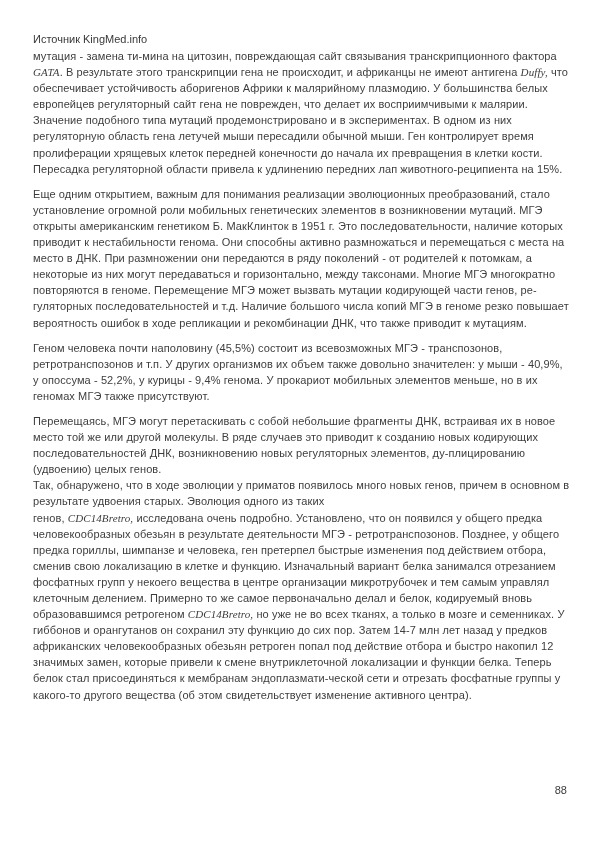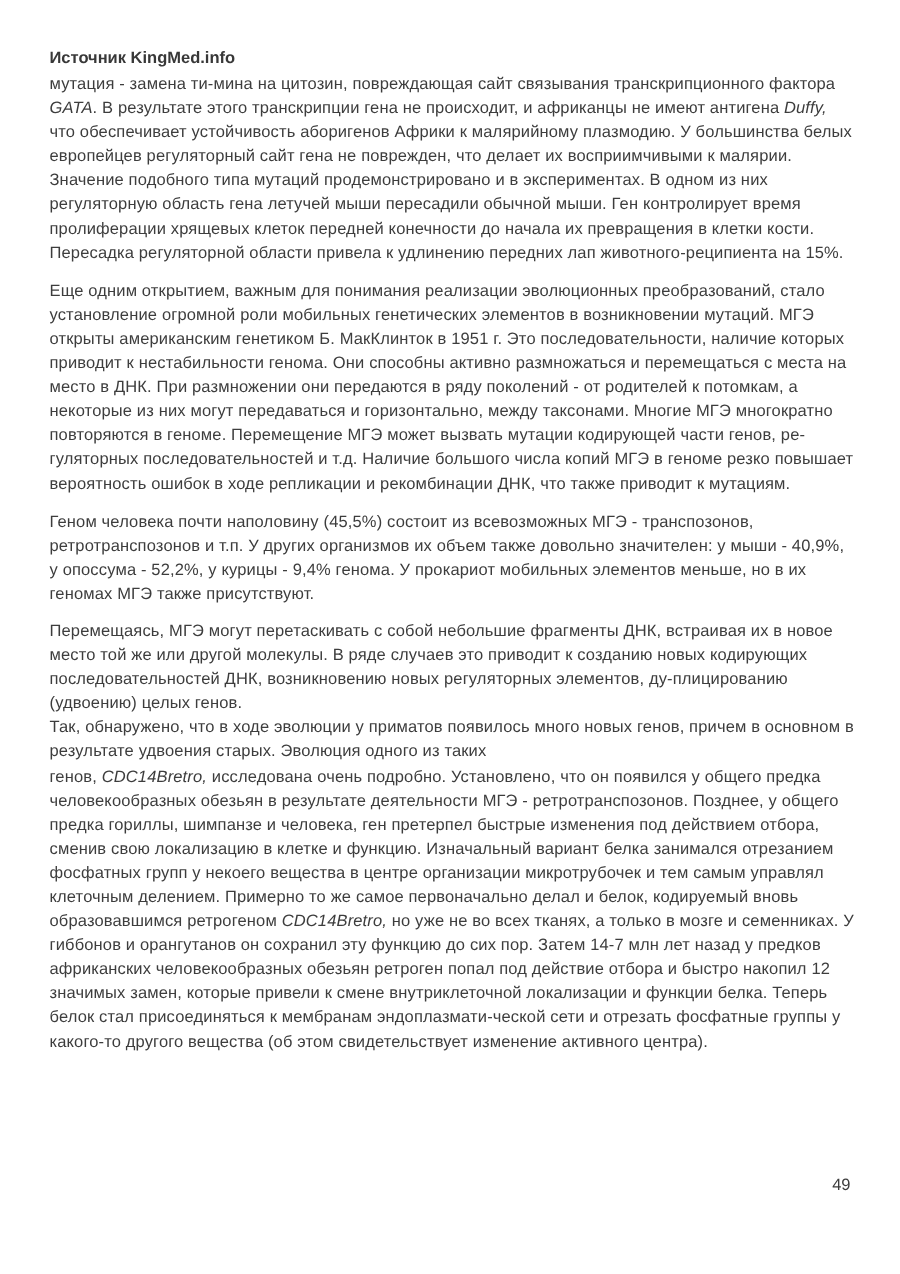--- a/index.html
+++ b/index.html
@@ -9,36 +9,36 @@
     width: 600px;
     height: 849px;
     background: #ffffff;
     font-family: "Liberation Sans", "DejaVu Sans", sans-serif;
     color: #3d3d3d;
     padding: 31px 30px 0 33px;
     overflow: hidden;
   }
   .source-label {
     font-size: 11px;
-    font-weight: 700;
+    font-weight: 400;
     color: #383838;
     line-height: 16px;
     margin-bottom: 1px;
   }
   .doc-body p {
     font-size: 11px;
     line-height: 16.1px;
     text-align: left;
     color: #3d3d3d;
     margin: 0 0 9px 0;
     letter-spacing: 0.1px;
   }
   .doc-body em {
     font-style: italic;
-    font-family: Liberation Sans, sans-serif;
+    font-family: Liberation Serif, serif;
   }
   .page-number {
     position: absolute;
     top: 784px;
     right: 33px;
     font-size: 11px;
     color: #3d3d3d;
   }
 </style>
 </head>
@@ -47,14 +47,14 @@
 <div class="page">
   <div class="source-label">Источник KingMed.info</div>
 
   <div class="doc-body">
       <p><span>мутация - замена ти-мина на цитозин, повреждающая сайт связывания транскрипционного фактора </span><em>GATA</em><span>. В результате этого транскрипции гена не происходит, и африканцы не имеют антигена </span><em>Duffy,</em><span> что обеспечивает устойчивость аборигенов Африки к малярийному плазмодию. У большинства белых европейцев регуляторный сайт гена не поврежден, что делает их восприимчивыми к малярии.</span><br><span>Значение подобного типа мутаций продемонстрировано и в экспериментах. В одном из них регуляторную область гена летучей мыши пересадили обычной мыши. Ген контролирует время пролиферации хрящевых клеток передней конечности до начала их превращения в клетки кости. Пересадка регуляторной области привела к удлинению передних лап животного-реципиента на 15%.</span></p>
       <p><span>Еще одним открытием, важным для понимания реализации эволюционных преобразований, стало установление огромной роли мобильных генетических элементов в возникновении мутаций. МГЭ открыты американским генетиком Б. МакКлинток в 1951 г. Это последовательности, наличие которых приводит к нестабильности генома. Они способны активно размножаться и перемещаться с места на место в ДНК. При размножении они передаются в ряду поколений - от родителей к потомкам, а некоторые из них могут передаваться и горизонтально, между таксонами. Многие МГЭ многократно повторяются в геноме. Перемещение МГЭ может вызвать мутации кодирующей части генов, ре-гуляторных последовательностей и т.д. Наличие большого числа копий МГЭ в геноме резко повышает вероятность ошибок в ходе репликации и рекомбинации ДНК, что также приводит к мутациям.</span></p>
       <p><span>Геном человека почти наполовину (45,5%) состоит из всевозможных МГЭ - транспозонов, ретротранспозонов и т.п. У других организмов их объем также довольно значителен: у мыши - 40,9%, у опоссума - 52,2%, у курицы - 9,4% генома. У прокариот мобильных элементов меньше, но в их геномах МГЭ также присутствуют.</span></p>
       <p><span>Перемещаясь, МГЭ могут перетаскивать с собой небольшие фрагменты ДНК, встраивая их в новое место той же или другой молекулы. В ряде случаев это приводит к созданию новых кодирующих последовательностей ДНК, возникновению новых регуляторных элементов, ду-плицированию (удвоению) целых генов.</span><br><span>Так, обнаружено, что в ходе эволюции у приматов появилось много новых генов, причем в основном в результате удвоения старых. Эволюция одного из таких</span><br><span>генов, </span><em>CDC14Bretro,</em><span> исследована очень подробно. Установлено, что он появился у общего предка человекообразных обезьян в результате деятельности МГЭ - ретротранспозонов. Позднее, у общего предка гориллы, шимпанзе и человека, ген претерпел быстрые изменения под действием отбора, сменив свою локализацию в клетке и функцию. Изначальный вариант белка занимался отрезанием фосфатных групп у некоего вещества в центре организации микротрубочек и тем самым управлял клеточным делением. Примерно то же самое первоначально делал и белок, кодируемый вновь образовавшимся ретрогеном </span><em>CDC14Bretro,</em><span> но уже не во всех тканях, а только в мозге и семенниках. У гиббонов и орангутанов он сохранил эту функцию до сих пор. Затем 14-7 млн лет назад у предков африканских человекообразных обезьян ретроген попал под действие отбора и быстро накопил 12 значимых замен, которые привели к смене внутриклеточной локализации и функции белка. Теперь белок стал присоединяться к мембранам эндоплазмати-ческой сети и отрезать фосфатные группы у какого-то другого вещества (об этом свидетельствует изменение активного центра).</span></p>
     </div>
 
-  <div class="page-number">49</div>
+  <div class="page-number">88</div>
 </div>
 
 </body></html>

